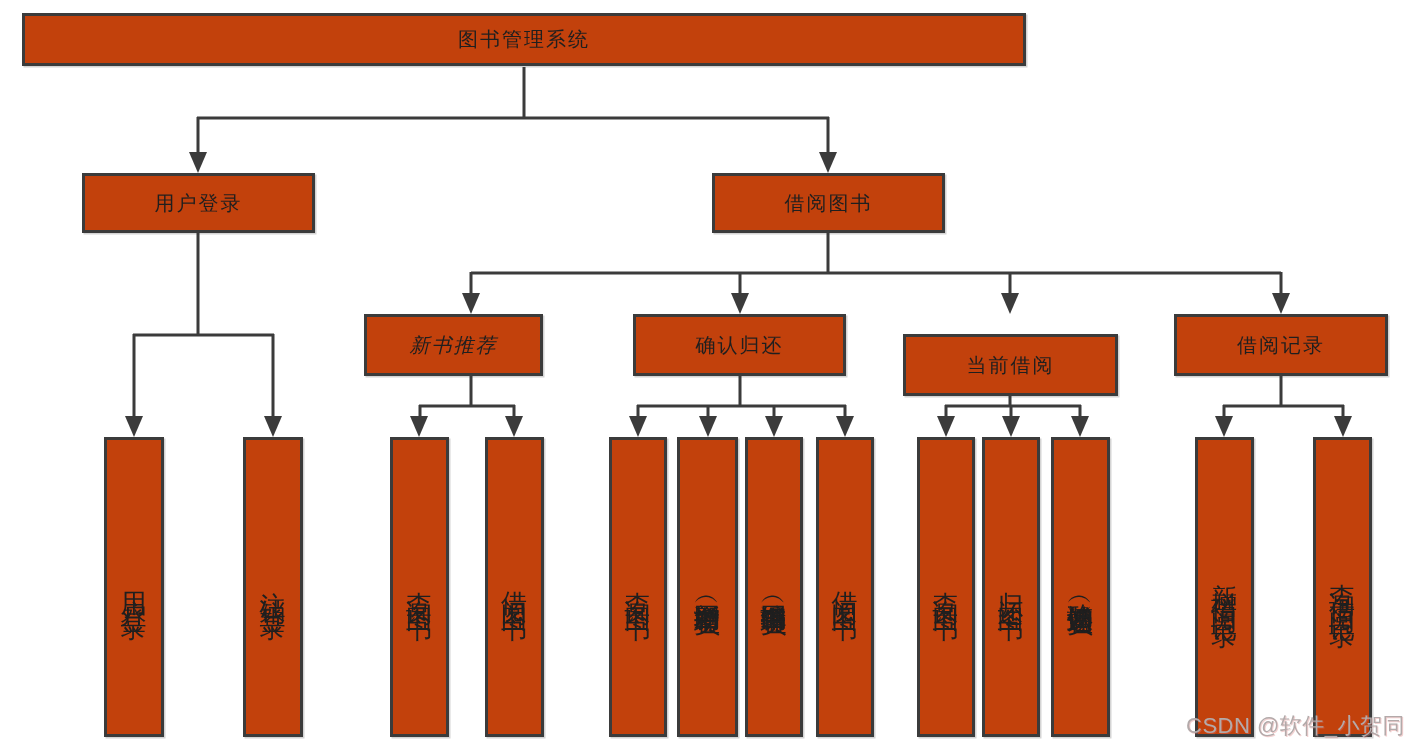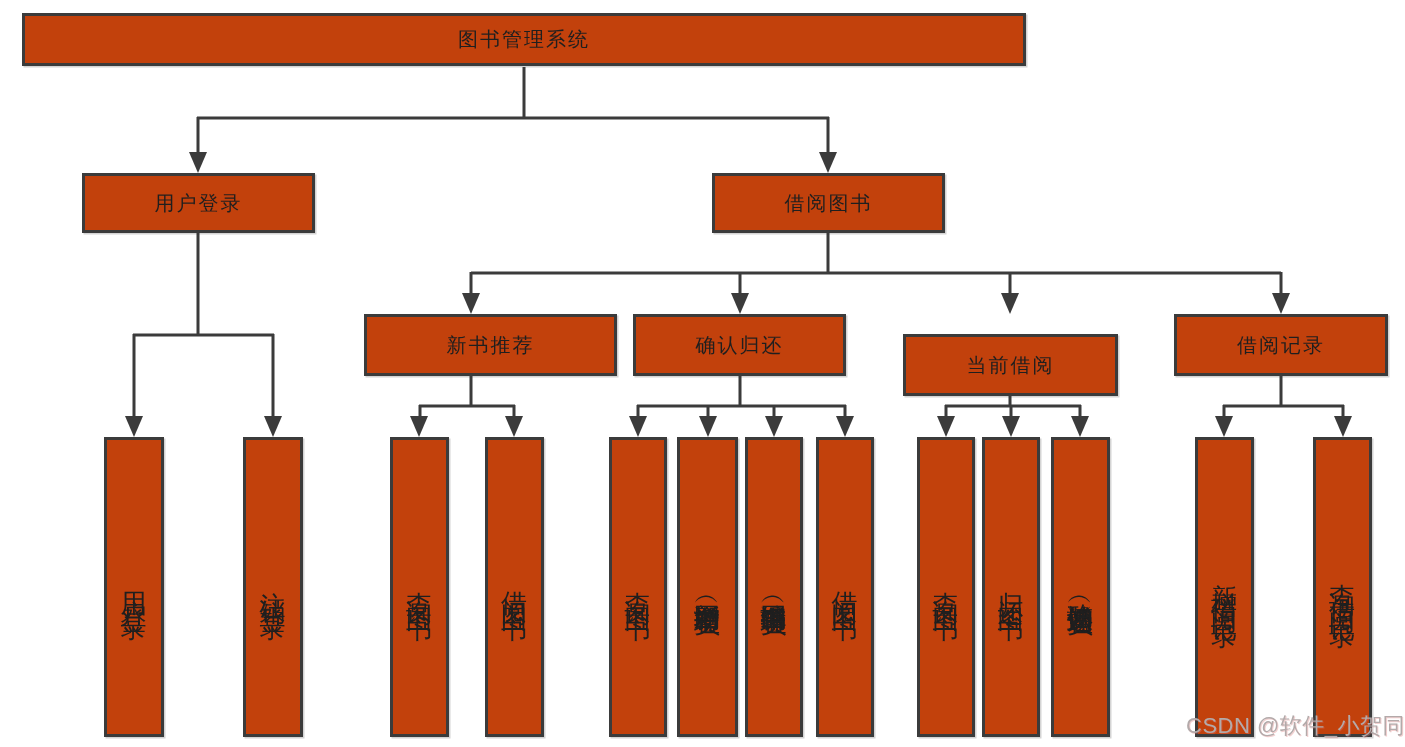--- a/index.html
+++ b/index.html
@@ -96,21 +96,21 @@
     <span class="label">图书管理系统</span>
   </div>
 
   <div class="node h" style="left:82px; top:173px; width:233px; height:60px;">
     <span class="label">用户登录</span>
   </div>
   <div class="node h" style="left:712px; top:173px; width:233px; height:60px;">
     <span class="label">借阅图书</span>
   </div>
 
-  <div class="node h" style="left:364px; top:314px; width:253px; height:62px;">
+  <div class="node h" style="left:364px; top:314px; width:179px; height:62px;font-style:italic;">
     <span class="label">新书推荐</span>
   </div>
   <div class="node h" style="left:633px; top:314px; width:213px; height:62px;">
     <span class="label">确认归还</span>
   </div>
   <div class="node h" style="left:903px; top:314px; width:215px; height:62px;margin-top:20px;">
     <span class="label">当前借阅</span>
   </div>
   <div class="node h" style="left:1174px; top:314px; width:214px; height:62px;">
     <span class="label">借阅记录</span>

